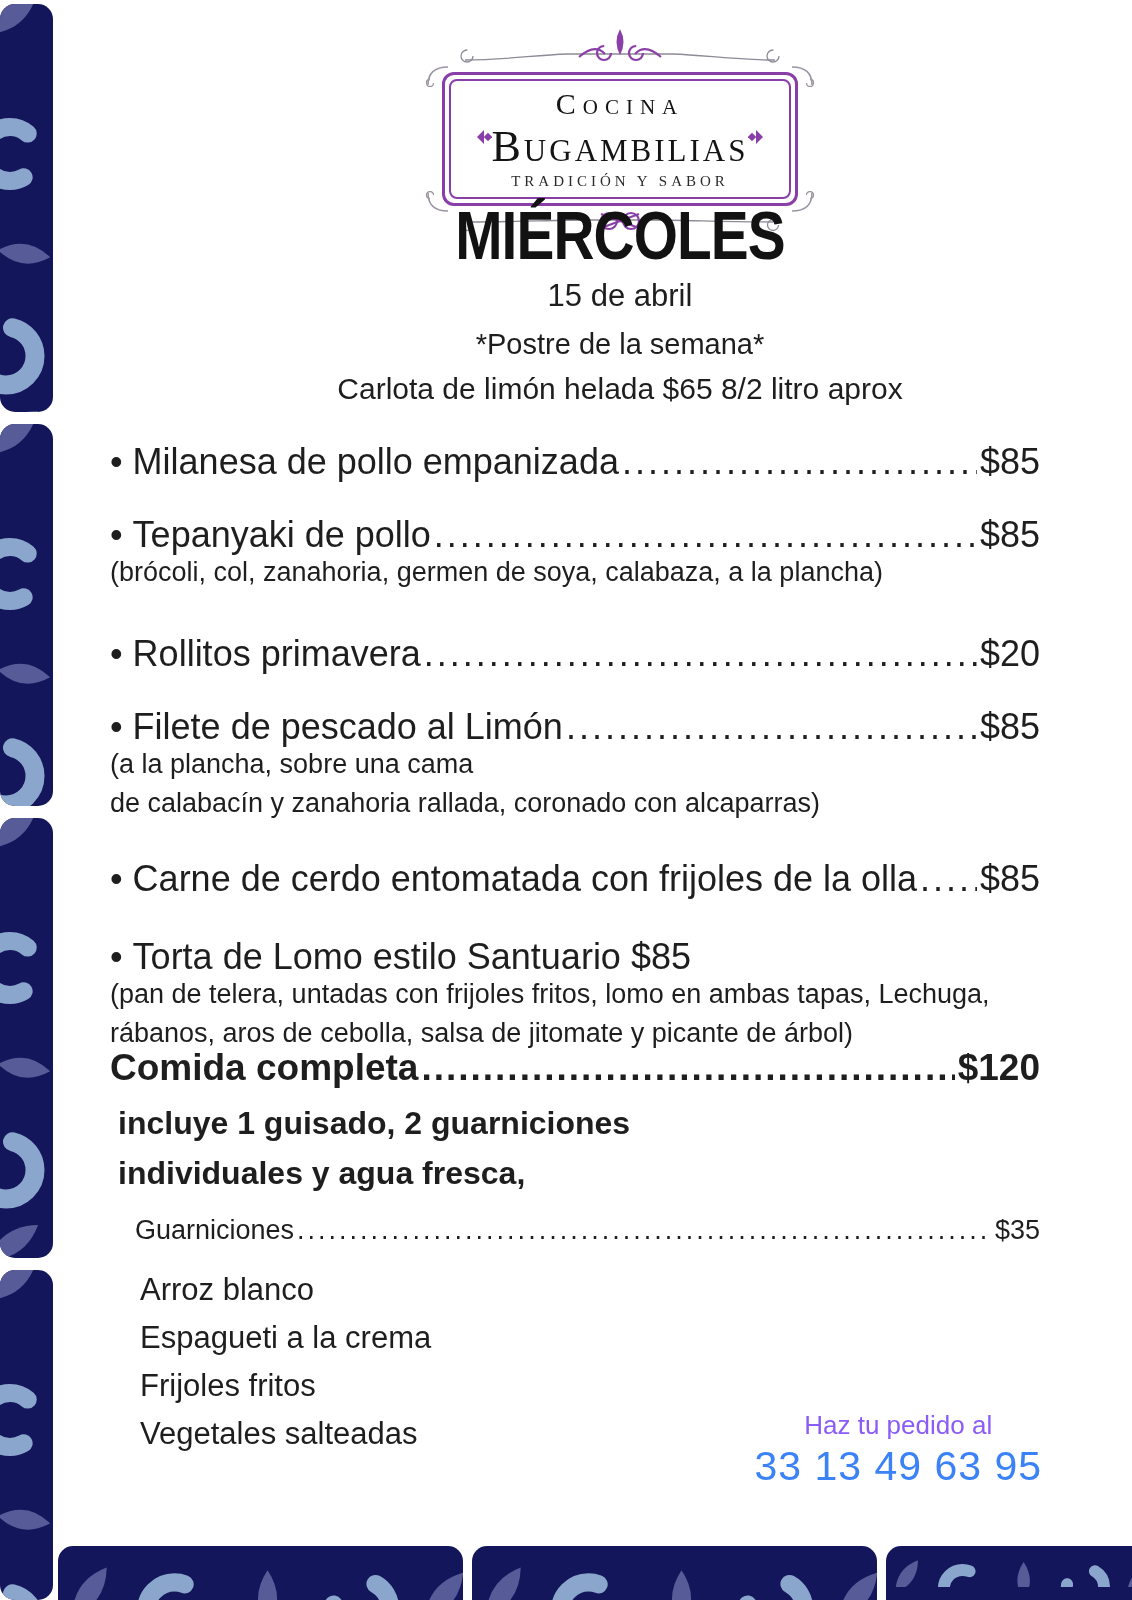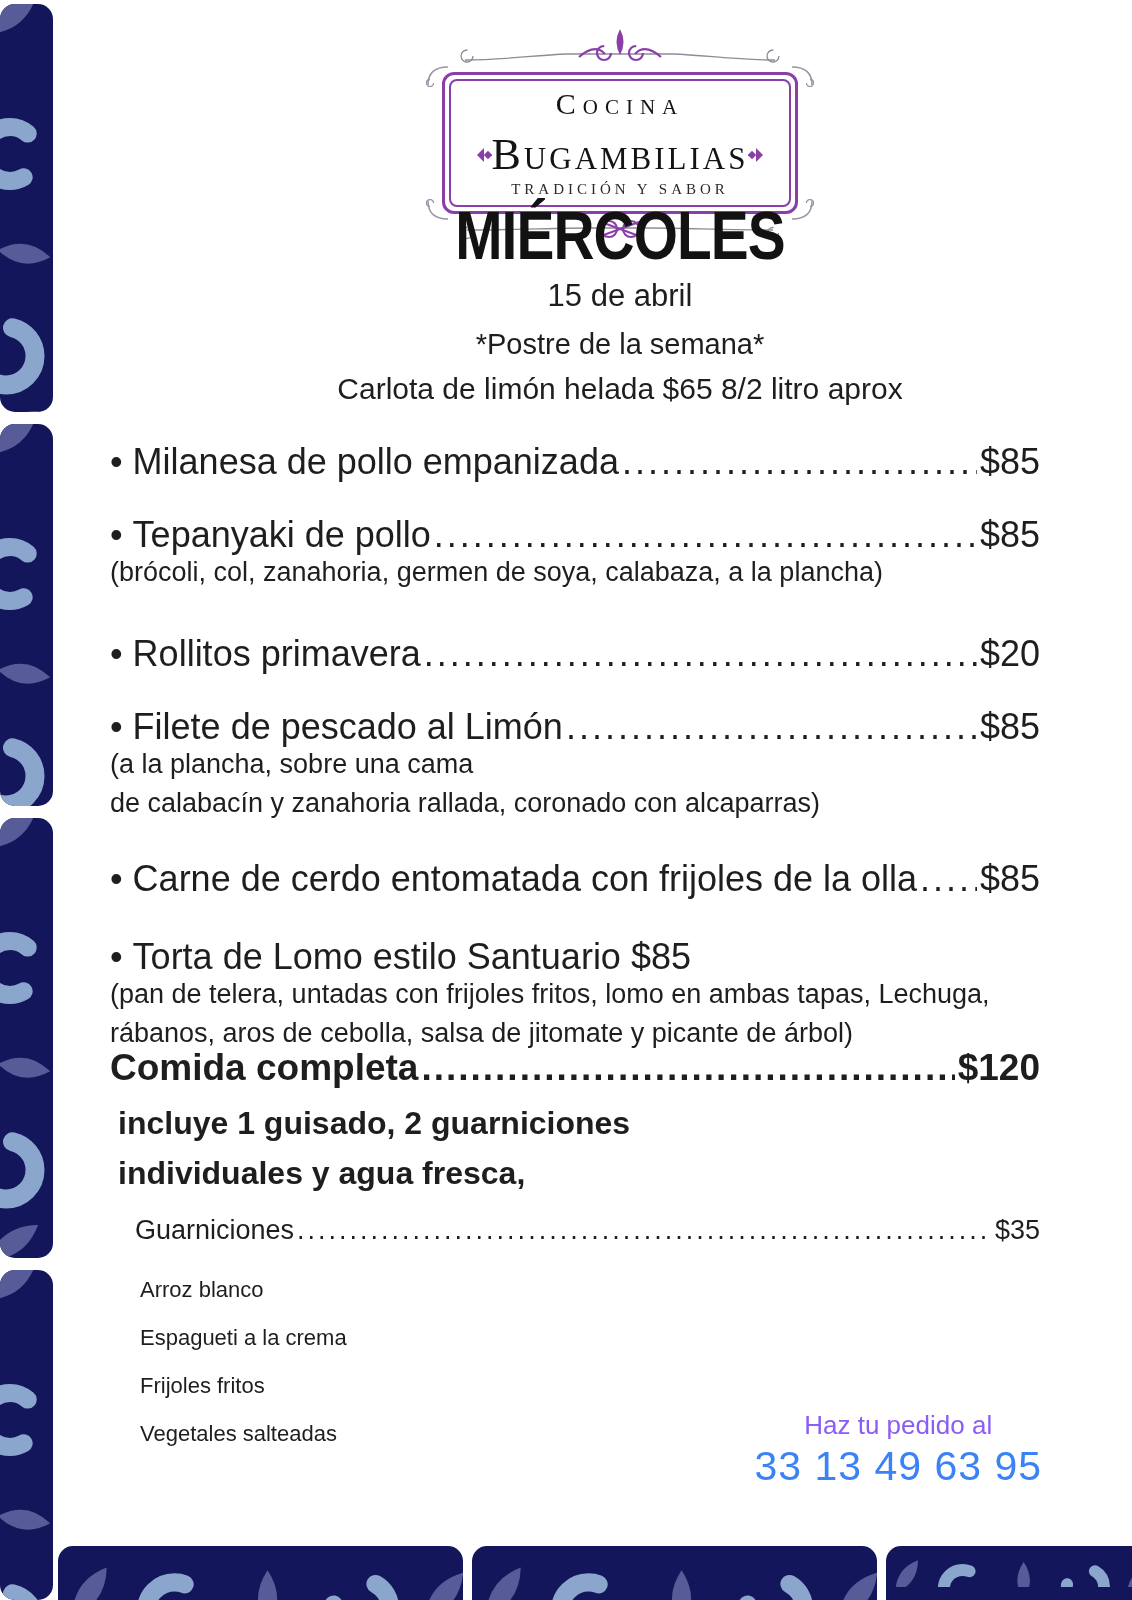--- a/index.html
+++ b/index.html
@@ -19,21 +19,21 @@
   .logo-wrap{position:absolute;left:620px;top:26px;width:380px;transform:translateX(-50%);text-align:center;}
   .flourish{display:block;margin:0 auto;}
   .frame{position:relative;border:3px solid #8A3FA8;border-radius:12px;padding:4px;margin:2px 12px;}
   .frame-inner{border:2px solid #8A3FA8;border-radius:8px;padding:8px 6px 6px;}
   .corner-curl{position:absolute;width:26px;height:26px;}
   .cc-tl{left:-20px;top:-14px;}
   .cc-tr{right:-20px;top:-14px;transform:scaleX(-1);}
   .cc-bl{left:-20px;bottom:-14px;transform:scaleY(-1);}
   .cc-br{right:-20px;bottom:-14px;transform:scale(-1,-1);}
   .logo-cocina{font-family:"Liberation Serif", serif;font-variant:small-caps;font-size:30px;letter-spacing:7px;line-height:30px;color:#141414;}
-  .logo-main-row{display:flex;align-items:center;justify-content:center;margin-top:14px;}
+  .logo-main-row{display:flex;justify-content:center;margin-top:6px;}
   .logo-bugambilias{font-family:"Liberation Serif", serif;font-variant:small-caps;font-size:44px;letter-spacing:3px;line-height:44px;color:#141414;white-space:nowrap;}
   .logo-tagline{font-family:"Liberation Serif", serif;font-size:15px;letter-spacing:4px;line-height:20px;color:#2a2a2a;margin-top:2px;text-transform:uppercase;}
   
   .center-zone{position:absolute;left:110px;width:1020px;text-align:center;}
   .day-title{top:196px;font-size:66px;font-weight:800;letter-spacing:-1px;color:#121212;transform:scale(0.86,1.04);transform-origin:50% 0;white-space:nowrap;}
   .date-line{top:278px;font-size:31px;}
   .dessert-label{top:328px;font-size:29px;}
   .dessert-detail{top:372px;font-size:30px;}
   
   .block{position:absolute;left:110px;width:930px;}
@@ -41,21 +41,21 @@
   .iname::before{content:"\2022\00a0";}
   .lead{flex:1 1 auto;overflow:hidden;margin:0 3px;}
   .lead::after{content:"..........................................................................................................................................................................";letter-spacing:3px;}
   .price{flex:none;}
   .desc{font-size:27px;line-height:39px;white-space:nowrap;}
   .combo-row{font-weight:bold;font-size:37px;line-height:44px;}
   .combo-row .lead::after{letter-spacing:2px;}
   .combo-note{font-weight:bold;font-size:32px;line-height:50px;white-space:nowrap;padding-left:8px;}
   .guarn{left:135px;width:905px;}
   .guarn .row{font-size:27px;}
-  .options{left:140px;font-size:22px;line-height:48px;white-space:nowrap;}
+  .options{left:140px;font-size:31px;line-height:48px;white-space:nowrap;}
   
   .order-block{position:absolute;right:90px;top:1408px;text-align:center;}
   .order-label{font-size:26px;line-height:34px;color:#8b5cf6;}
   .order-phone{font-size:41px;line-height:48px;color:#3b82f6;letter-spacing:1px;white-space:nowrap;}
 </style>
 </head>
 <body>
 
 <svg width="0" height="0" style="position:absolute" aria-hidden="true">
   <defs>

